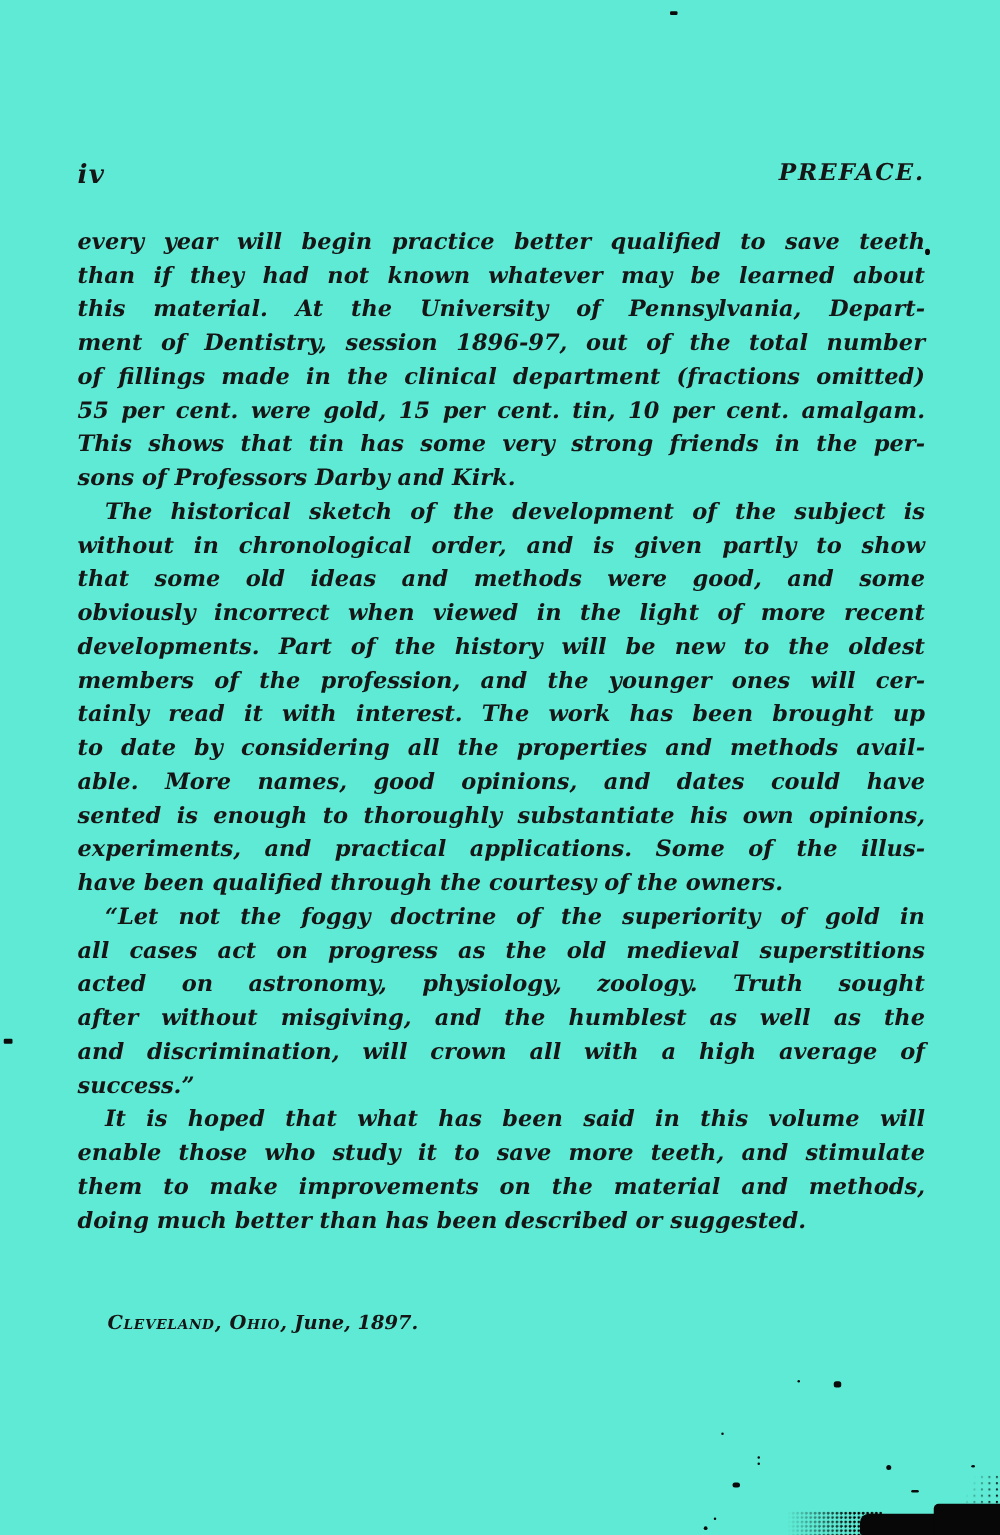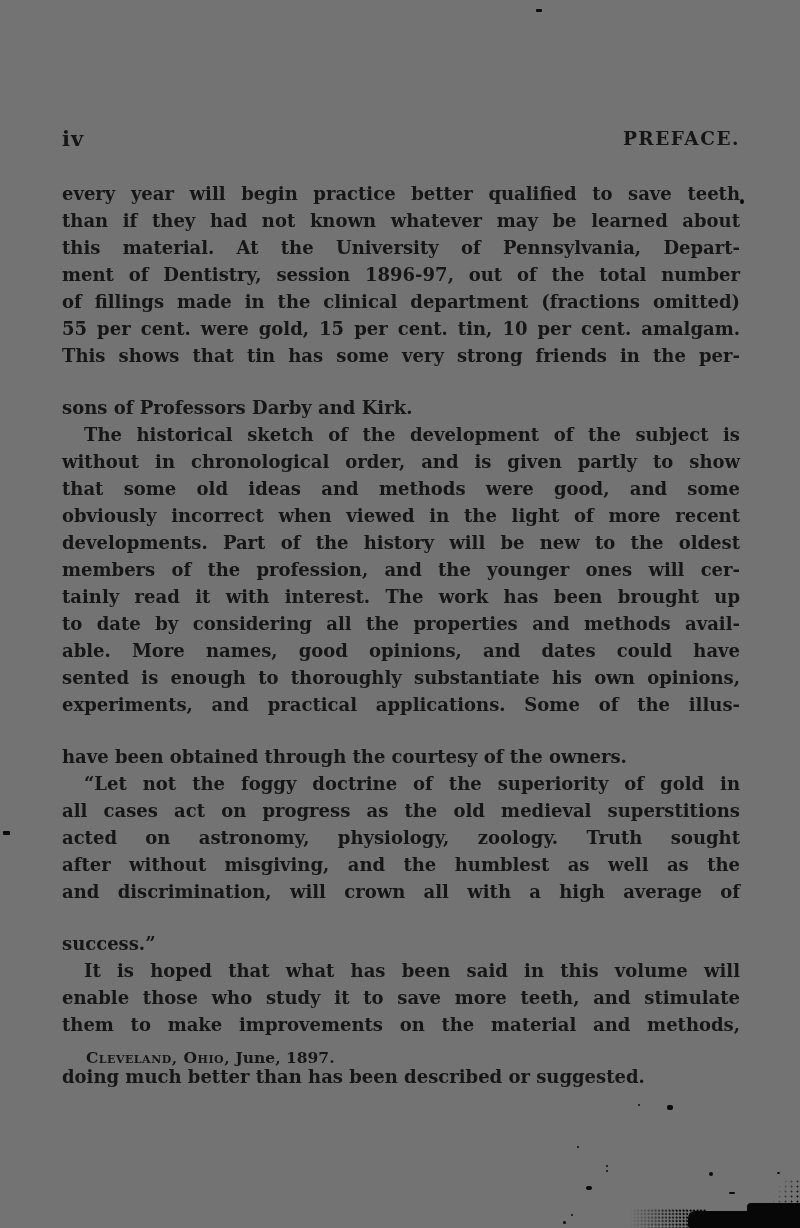--- a/index.html
+++ b/index.html
@@ -3,21 +3,21 @@
 <meta charset="utf-8">
 <style>
   html, body { margin: 0; padding: 0; }
   body {
     width: 800px; height: 1228px;
     background: #ffffff;
     font-family: "DejaVu Serif", serif;
     position: relative;
     overflow: hidden;
   }
-  .page { position: absolute; inset: 0; background: #737373; color: #161616; }
+  .page { position: absolute; inset: 0; background: #5eead4; color: #161616; font-style: italic; }
 
   
   .header { position: absolute; top: 126px; left: 62px; width: 678px; height: 26px; }
   .pagenum {
     position: absolute; left: 0; top: 0;
     font-size: 21px; font-weight: bold; letter-spacing: 1px;
   }
   .title {
     position: absolute; left: 0; right: 0; top: 2px;
     text-align: right;
@@ -28,21 +28,21 @@
   .body { position: absolute; top: 180px; left: 62px; width: 678px; }
   .line {
     font-size: 18px;
     line-height: 27px;
     font-weight: bold;
     color: #161616;
     text-align: justify;
     text-align-last: justify;
     white-space: normal;
   }
-  .line.last { text-align-last: left; margin-top: 25px; }
+  .line.last { text-align-last: left; }
   .line.indent { text-indent: 22px; }
 
   
   .dateline {
     position: absolute; top: 1048px; left: 62px; width: 678px;
     padding-left: 24px; box-sizing: border-box;
     font-size: 15.5px; font-weight: bold; color: #161616;
   }
   .smallcaps { font-variant: small-caps; letter-spacing: 0.5px; }
 
@@ -94,21 +94,21 @@
       <div class="line">without in chronological order, and is given partly to show</div>
       <div class="line">that some old ideas and methods were good, and some</div>
       <div class="line">obviously incorrect when viewed in the light of more recent</div>
       <div class="line">developments.  Part of the history will be new to the oldest</div>
       <div class="line">members of the profession, and the younger ones will cer-</div>
       <div class="line">tainly read it with interest.  The work has been brought up</div>
       <div class="line">to date by considering all the properties and methods avail-</div>
       <div class="line">able.  More names, good opinions, and dates could have</div>
       <div class="line">sented is enough to thoroughly substantiate his own opinions,</div>
       <div class="line">experiments, and practical applications.  Some of the illus-</div>
-      <div class="line last">have been obtained through the courtesy of the owners.</div>
+      <div class="line last">have been qualified through the courtesy of the owners.</div>
       <div class="line indent">“Let not the foggy doctrine of the superiority of gold in</div>
       <div class="line">all cases act on progress as the old medieval superstitions</div>
       <div class="line">acted on astronomy, physiology, zoology.  Truth sought</div>
       <div class="line">after without misgiving, and the humblest as well as the</div>
       <div class="line">and discrimination, will crown all with a high average of</div>
       <div class="line last">success.”</div>
       <div class="line indent">It is hoped that what has been said in this volume will</div>
       <div class="line">enable those who study it to save more teeth, and stimulate</div>
       <div class="line">them to make improvements on the material and methods,</div>
       <div class="line last">doing much better than has been described or suggested.</div>

